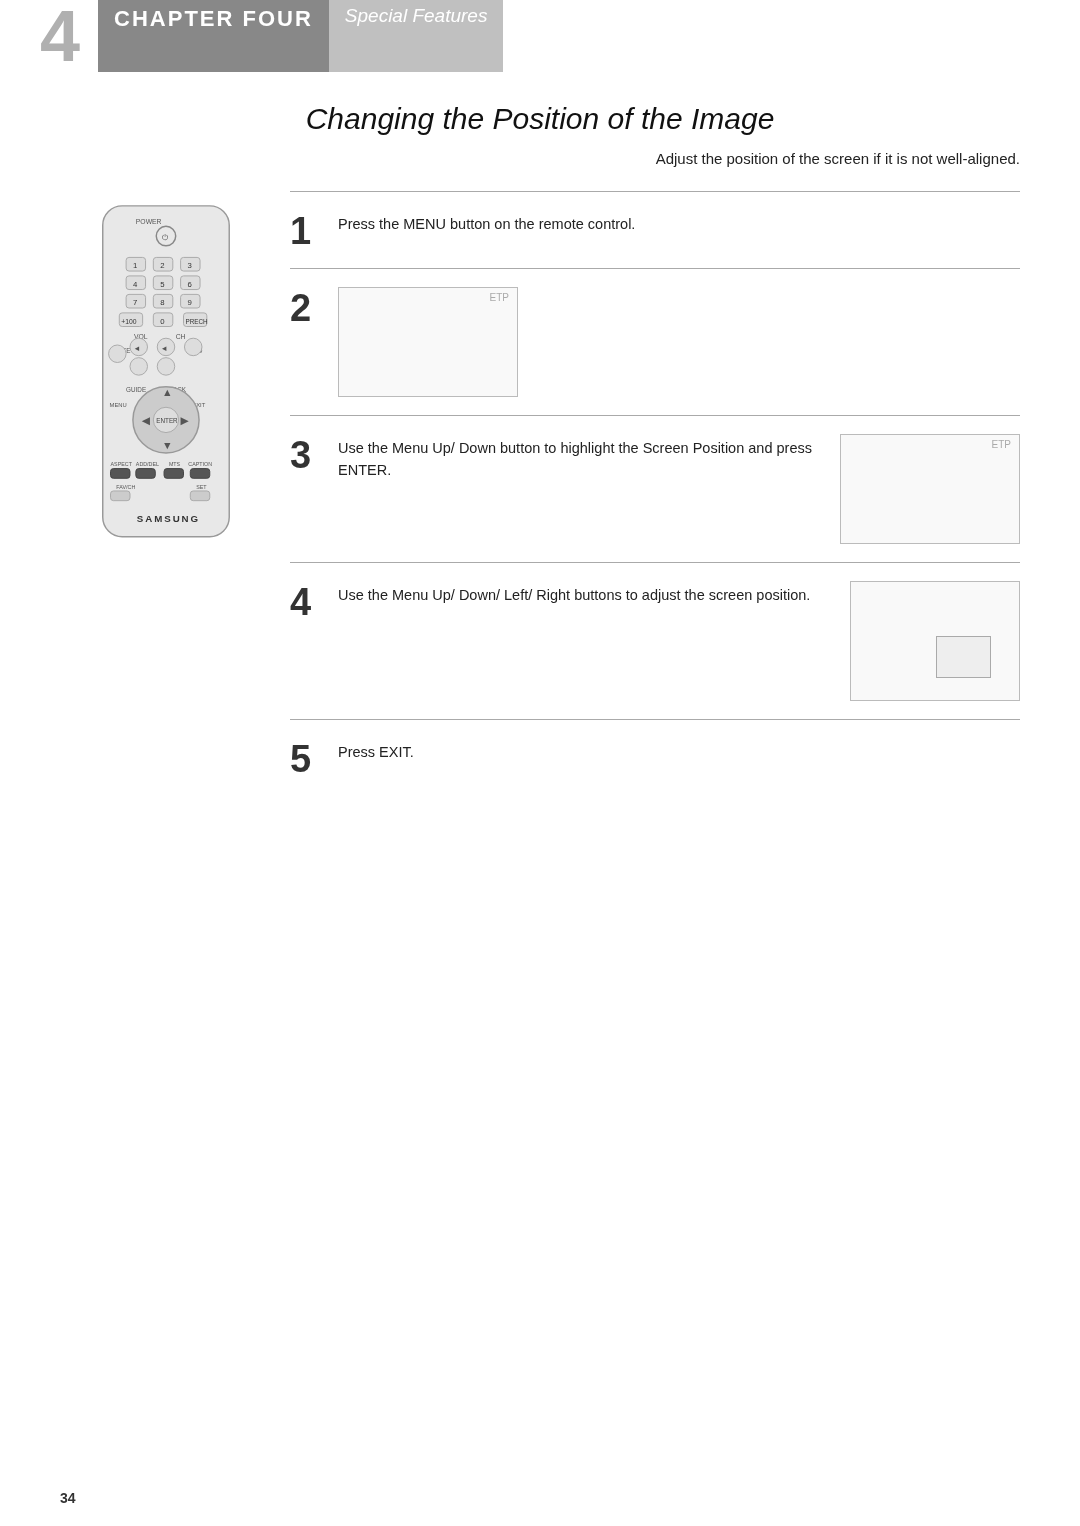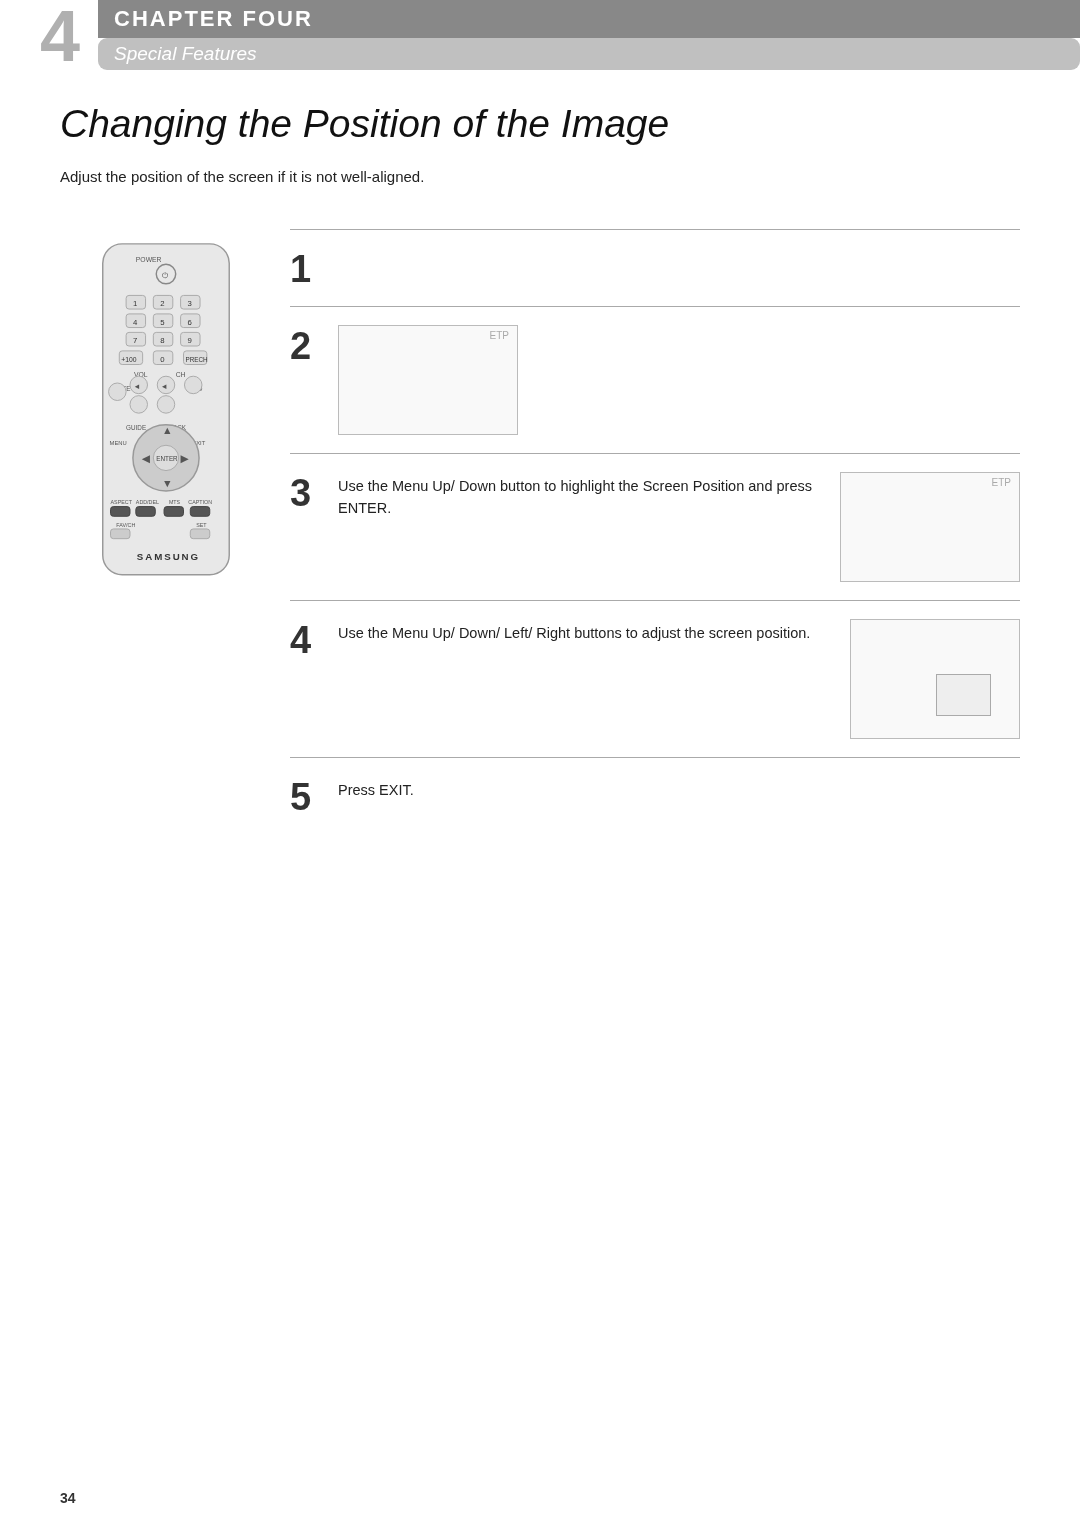--- a/index.html
+++ b/index.html
@@ -24,58 +24,59 @@
       font-weight: bold;
       color: #b0b0b0;
       line-height: 1;
       padding: 0 18px 0 40px;
       display: flex;
       align-items: flex-start;
     }
     .chapter-title-block {
       flex: 1;
       display: flex;
-      flex-direction: column;
+      flex-direction: row;
       justify-content: flex-start;
     }
     .chapter-title-top {
       background: #888;
       color: #fff;
       font-size: 22px;
       font-weight: bold;
       letter-spacing: 2px;
       padding: 6px 16px;
       text-transform: uppercase;
     }
     .chapter-title-sub {
       background: #c0c0c0;
       color: #fff;
       font-size: 19px;
       font-style: italic;
       padding: 5px 16px;
-      border-radius: 9px;
     }
 
     
     .main-content {
       padding: 30px 60px 40px 60px;
     }
 
     .page-title {
-      font-size: 39px;
+      font-size: 30px;
       font-style: italic;
       font-weight: normal;
-      margin-bottom: 22px;
+      margin-bottom: 14px;
       color: #111;
+      text-align: center;
     }
 
     .intro-text {
       font-size: 15px;
-      margin-bottom: 44px;
+      margin-bottom: 24px;
       color: #222;
+      text-align: right;
     }
 
     
     .steps-outer {
       display: flex;
       flex-direction: row;
       gap: 0;
     }
 
     
@@ -315,20 +316,21 @@
 
           <text x="63" y="330" font-size="10" fill="#333" font-family="Arial" font-weight="bold" letter-spacing="2">SAMSUNG</text>
         </svg>
       </div>
     </div>
 
     <div class="steps-column">
 
       <div class="step-row step-row-1">
         <span class="step-number">1</span>
+        <div class="step-text">Press the MENU button on the remote control.</div>
       </div>
 
       <div class="step-row">
         <span class="step-number">2</span>
         <div class="step-image-box">
           <div class="screen-box">
             <span class="screen-label">ETP</span>
           </div>
         </div>
       </div>

